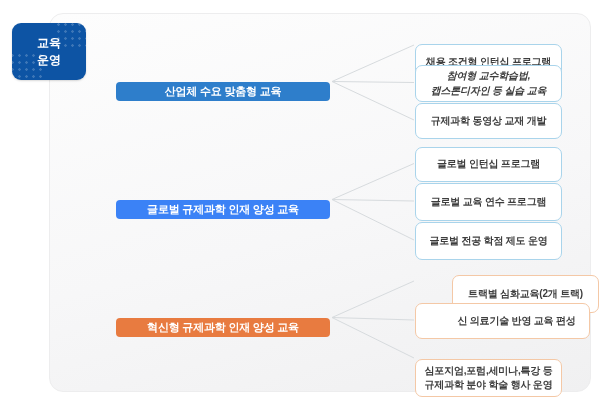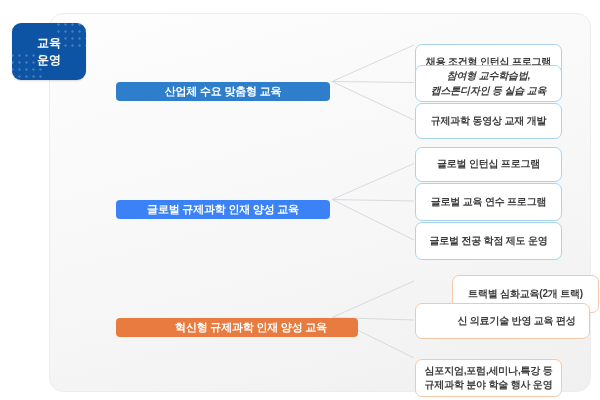--- a/index.html
+++ b/index.html
@@ -69,21 +69,21 @@
 
 <div class="root-box" style="background-color: rgb(13, 84, 164); color: rgb(255, 255, 255);">
   <span class="dots dots-tr"></span>
   <span class="dots dots-bl"></span>
   <span>교육
 운영</span>
 </div>
 
 <div class="cat-box" style="top: 68px; background-color: rgb(46, 126, 203);">산업체 수요 맞춤형 교육</div>
 <div class="cat-box" style="top: 186px; background-color: #3b82f6;">글로벌 규제과학 인재 양성 교육</div>
-<div class="cat-box" style="top: 304px; background-color: rgb(232, 123, 64); padding-left: 28px;">혁신형 규제과학 인재 양성 교육</div>
+<div class="cat-box" style="top: 304px; background-color: rgb(232, 123, 64);">혁신형 규제과학 인재 양성 교육</div>
 
 <div class="item-box" style="top: 44px; height: 34px; border-color: rgb(169, 212, 235); text-decoration: underline;">채용 조건형 인턴십 프로그램</div>
 <div class="item-box" style="top: 65px; height: 35px; border-color: rgb(169, 212, 235); font-style: italic;">참여형 교수학습법,
 캡스톤디자인 등 실습 교육</div>
 <div class="item-box" style="top: 103px; height: 34px; border-color: rgb(169, 212, 235);">규제과학 동영상 교재 개발</div>
 
 <div class="item-box" style="top: 147px; height: 33px; border-color: rgb(169, 212, 235);">글로벌 인턴십 프로그램</div>
 <div class="item-box" style="top: 183px; height: 36px; border-color: rgb(169, 212, 235);">글로벌 교육 연수 프로그램</div>
 <div class="item-box" style="top: 222px; height: 36px; border-color: rgb(169, 212, 235);">글로벌 전공 학점 제도 운영</div>
 

